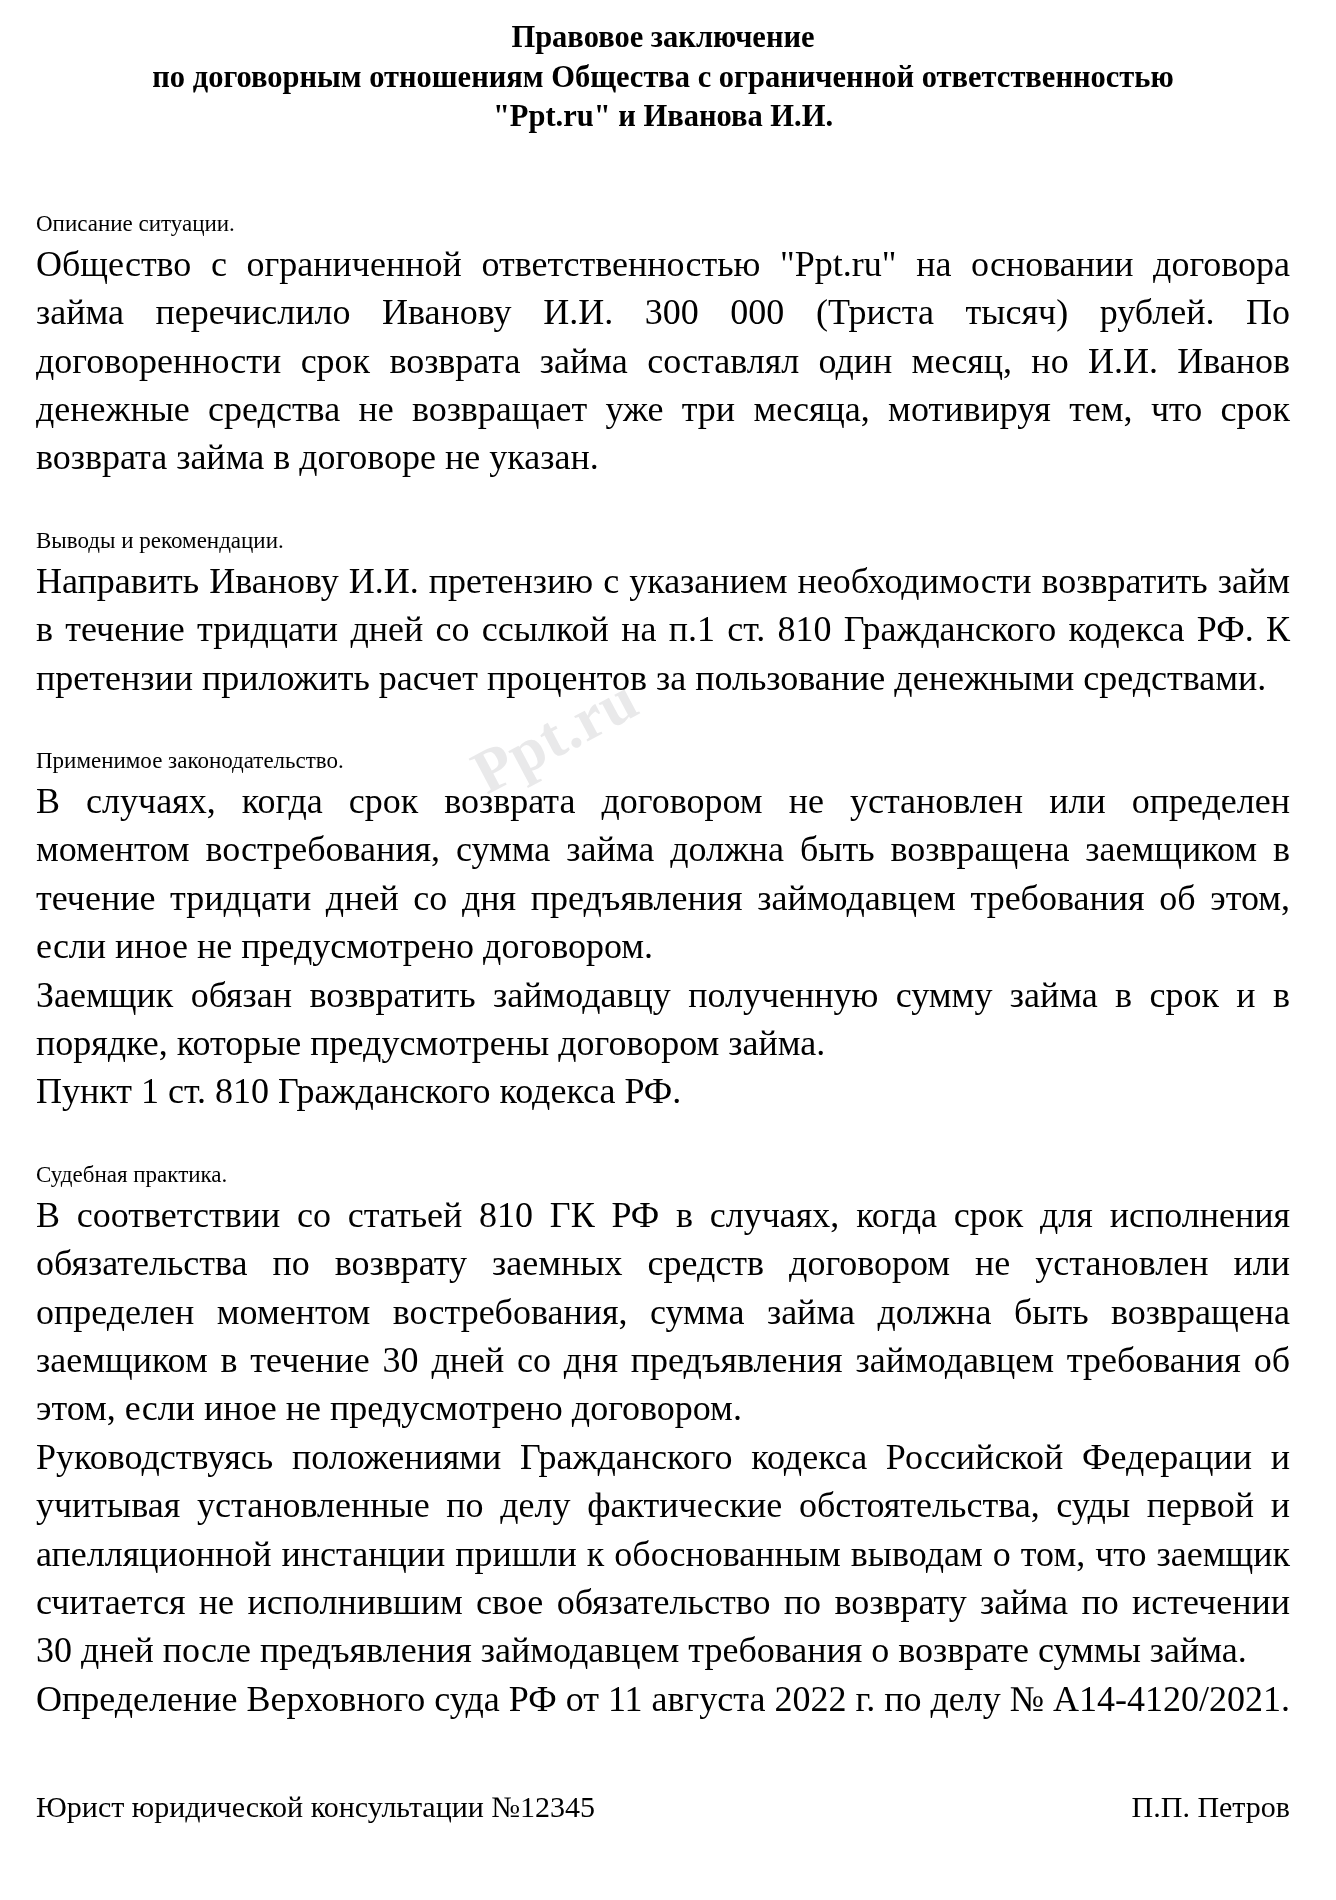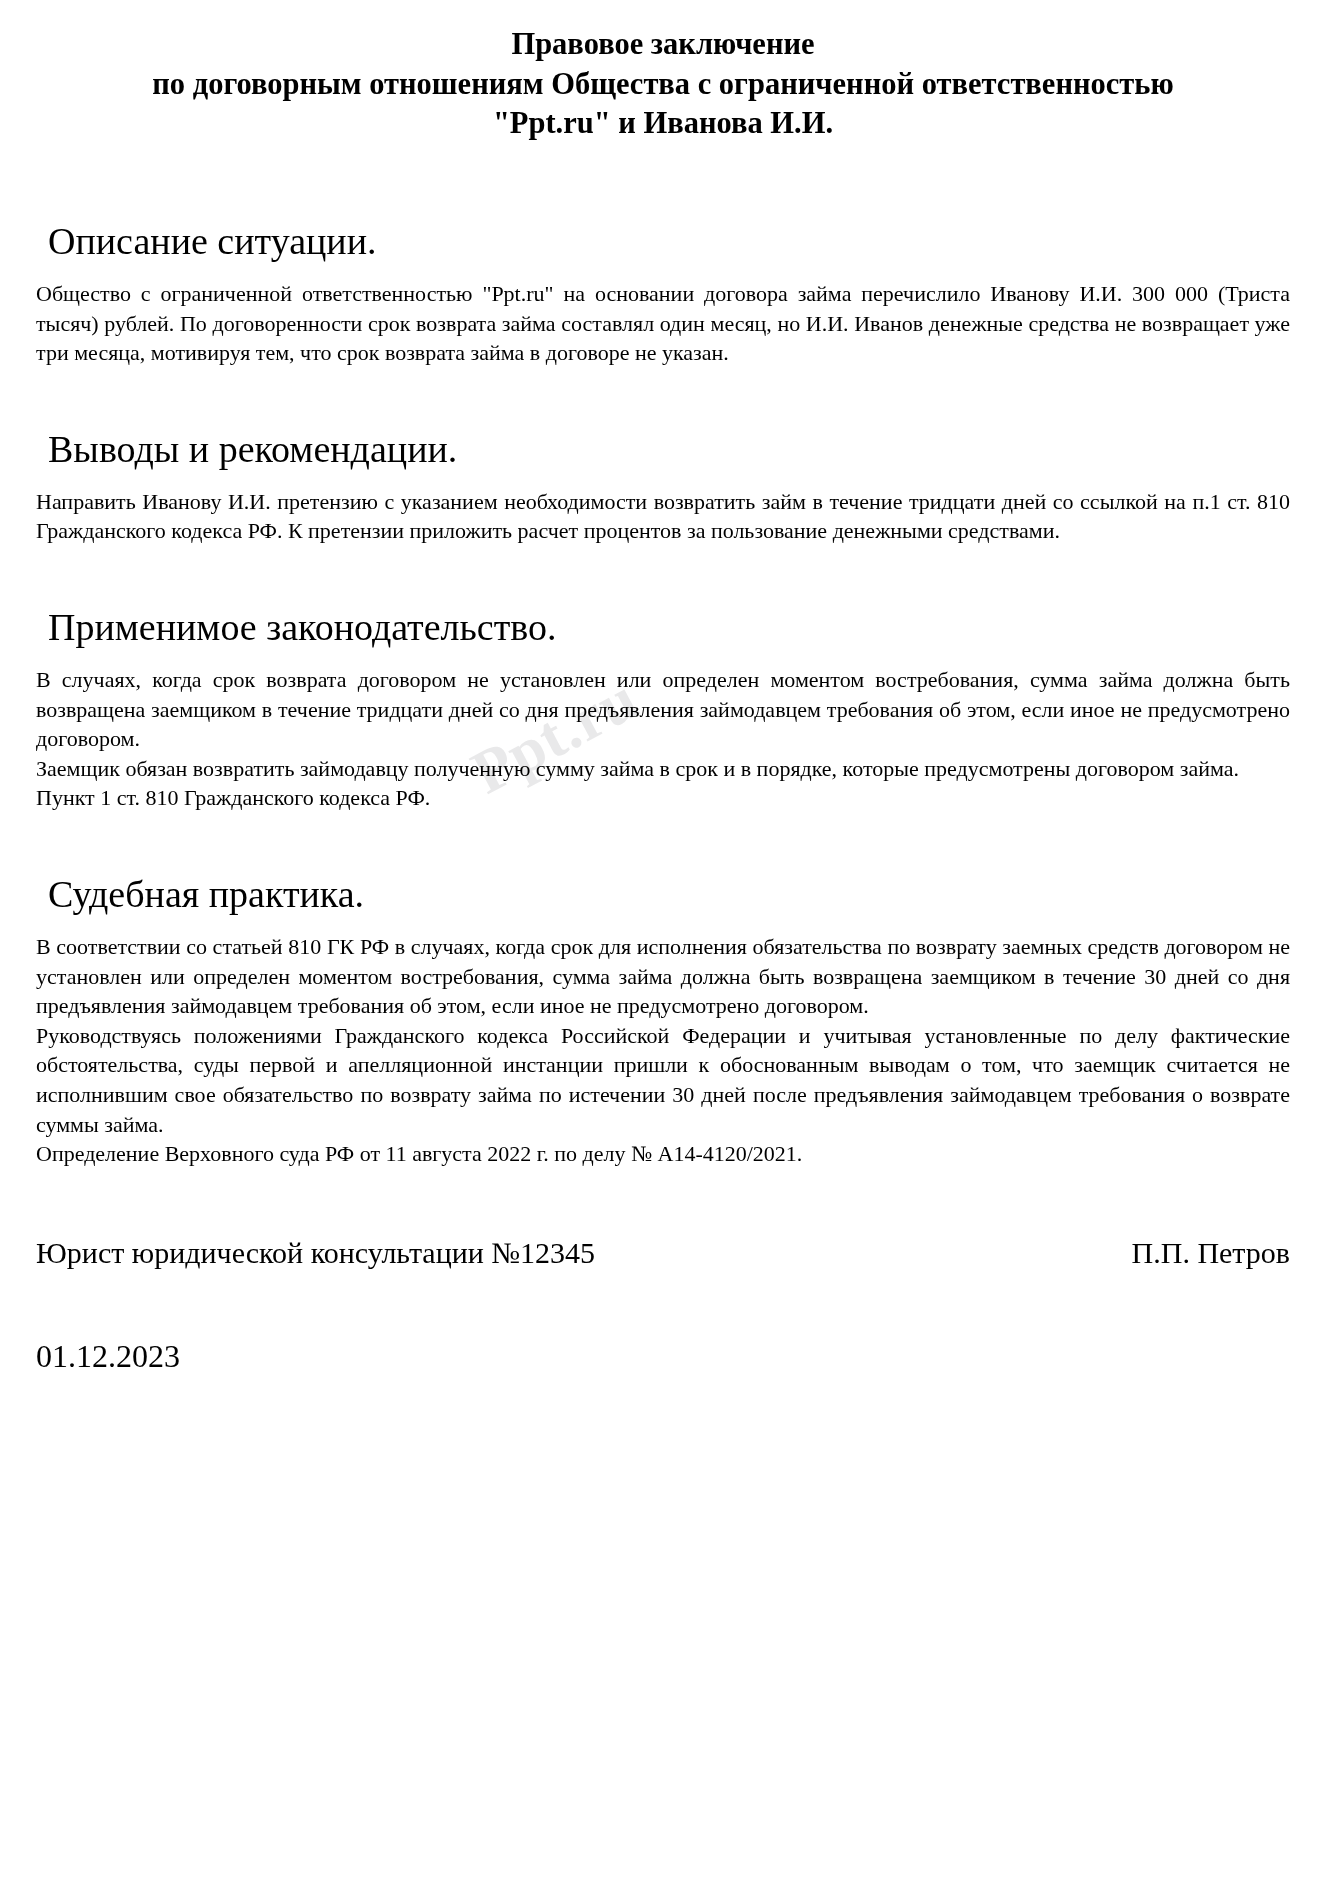--- a/index.html
+++ b/index.html
@@ -46,51 +46,51 @@
   }
 
   
   .doc-title {
     position: relative;
     z-index: 2;
     text-align: center;
     font-weight: 700;
     font-size: 30.5px;
     line-height: 1.30;
-    margin: 7px 42px 0 42px;
+    margin: 0 42px 0 42px;
   }
   .doc-title .tline {
     display: block;
   }
 
   
   .body-wrap {
     position: relative;
     z-index: 2;
     margin-top: 72px;
   }
 
   .para {
-    font-size: 22px;
+    font-size: 36px;
     line-height: 1.345;
     text-align: justify;
     text-justify: inter-word;
     margin: 0;
     hyphens: none;
   }
   .para.lead {
     text-align: left;
   }
   .gap-big { height: 44px; }
 
   .section-heading {
-    font-size: 38px;
+    font-size: 23px;
     line-height: 1.345;
     text-align: left;
-    margin: 12px;
+    margin: 0;
   }
 
   
   .signature-row {
     position: relative;
     z-index: 2;
     margin-top: 64px;
     display: flex;
     justify-content: space-between;
     align-items: baseline;

